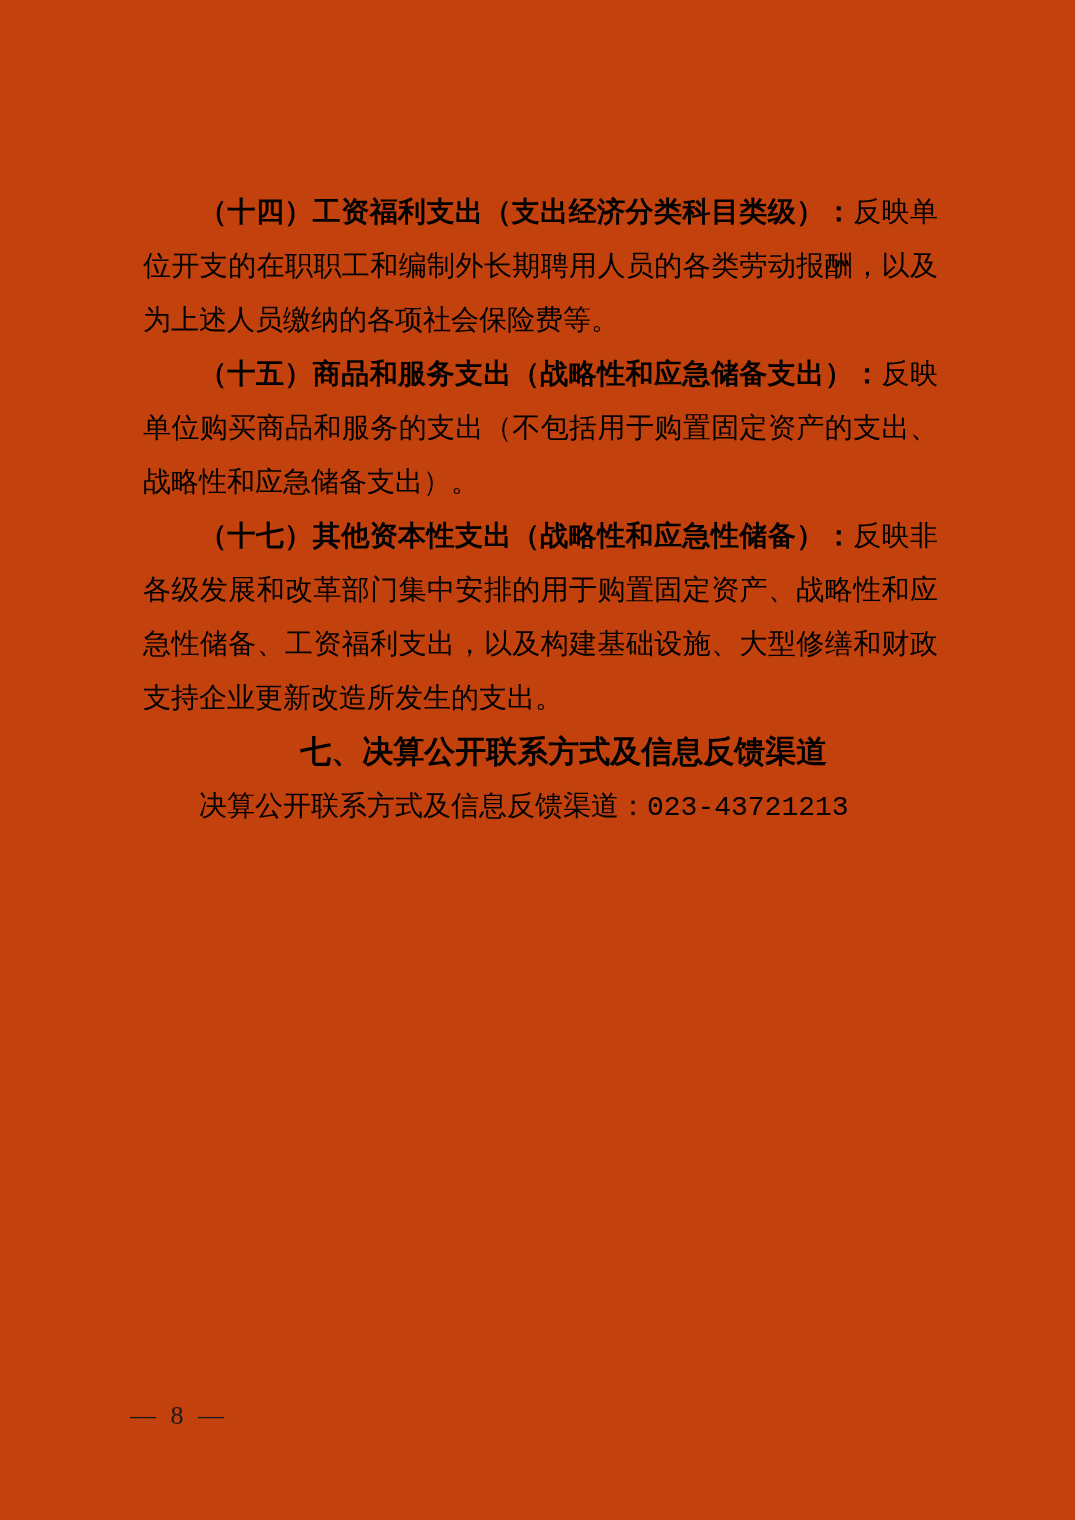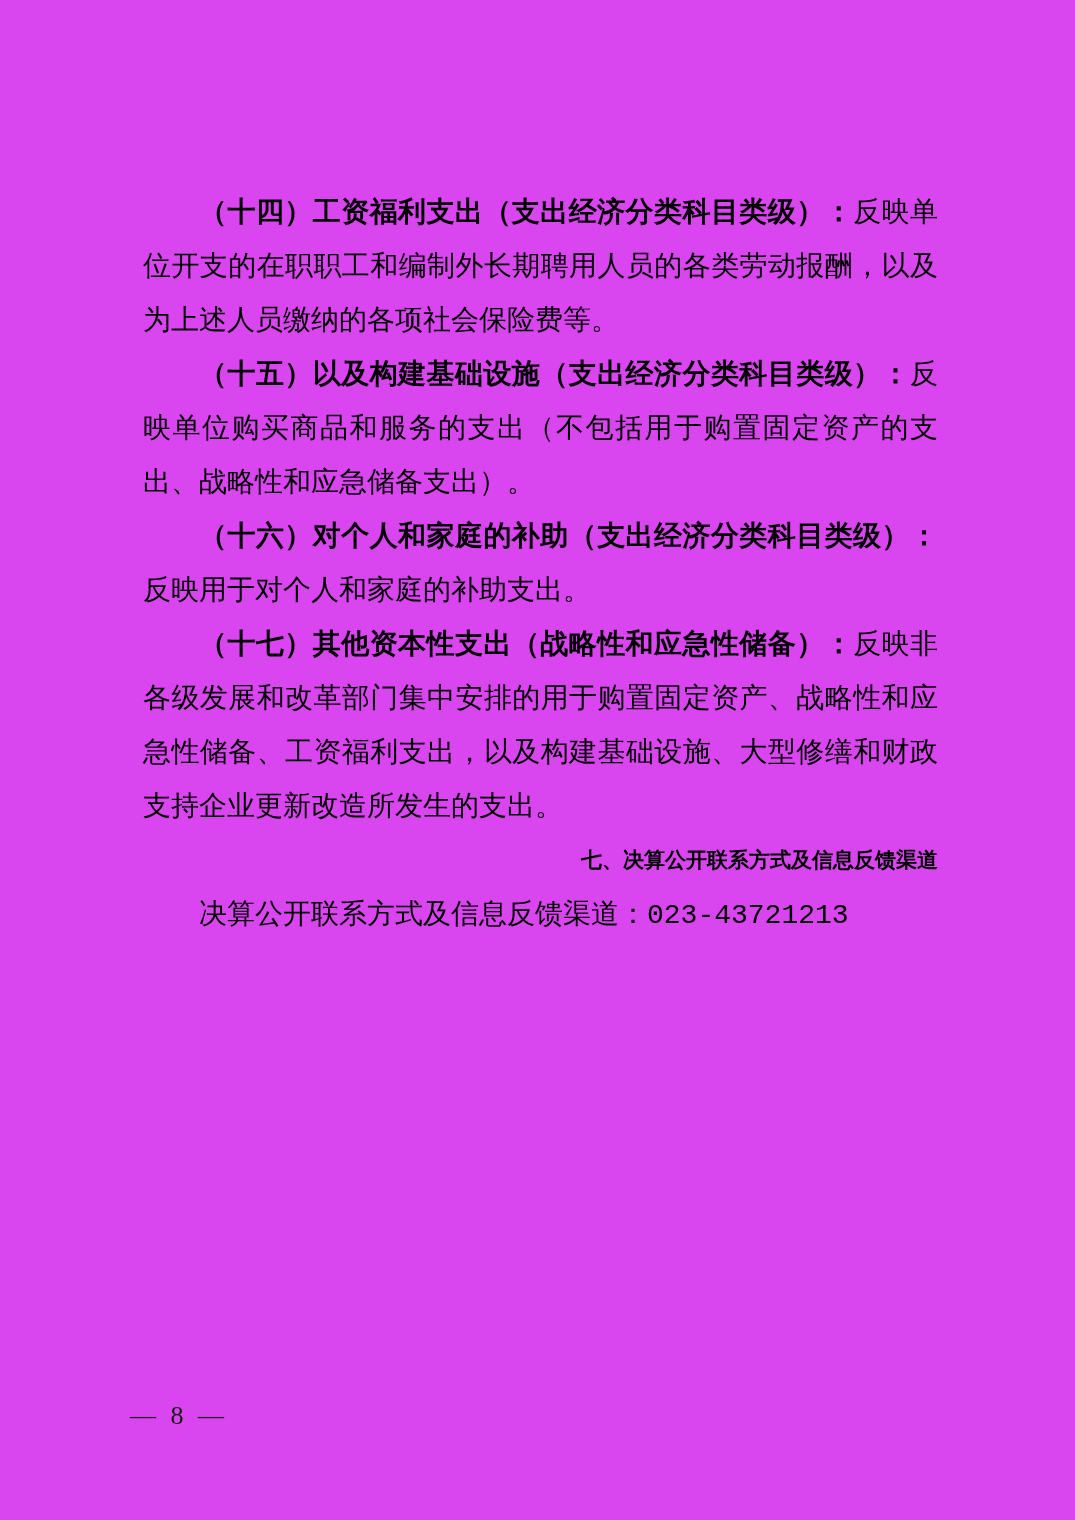--- a/index.html
+++ b/index.html
@@ -4,21 +4,21 @@
 <style>
   html, body {
     margin: 0;
     padding: 0;
     background: #ffffff;
   }
   .page {
     position: relative;
     width: 1075px;
     height: 1520px;
-    background: #d946ef;
+    background: #c2410c;
     overflow: hidden;
     font-family: "Liberation Serif", "DejaVu Serif", serif;
     color: #000000;
   }
   .content {
     position: absolute;
     left: 143px;
     top: 185px;
     width: 795px;
     font-size: 28px;
@@ -28,25 +28,25 @@
   .para {
     margin: 0;
     text-indent: 2em;
   }
   .para .lead {
     font-weight: bold;
   }
   .section-heading {
     margin: 0;
     text-indent: 1.5em;
-    font-size: 21px;
+    font-size: 31px;
     line-height: 54px;
     font-weight: bold;
     font-family: Liberation Sans, sans-serif;
-    text-align: right;
+    text-align: center;
   }
   .contact-line {
     margin: 0;
     text-indent: 2em;
     text-align: left;
   }
   .contact-line .phone {
     font-family: Liberation Mono, monospace;
   }
   .page-footer {
@@ -61,23 +61,22 @@
 </style>
 </head>
 <body>
 
 <div class="page">
 
   <main class="content">
 
     <p class="para"><span class="lead">（十四）工资福利支出（支出经济分类科目类级）：</span><span>反映单位开支的在职职工和编制外长期聘用人员的各类劳动报酬，以及为上述人员缴纳的各项社会保险费等。</span></p>
 
-    <p class="para"><span class="lead">（十五）以及构建基础设施（支出经济分类科目类级）：</span><span>反映单位购买商品和服务的支出（不包括用于购置固定资产的支出、战略性和应急储备支出）。</span></p>
+    <p class="para"><span class="lead">（十五）商品和服务支出（战略性和应急储备支出）：</span><span>反映单位购买商品和服务的支出（不包括用于购置固定资产的支出、战略性和应急储备支出）。</span></p>
 
-    <p class="para"><span class="lead">（十六）对个人和家庭的补助（支出经济分类科目类级）：</span><span>反映用于对个人和家庭的补助支出。</span></p>
 
     <p class="para"><span class="lead">（十七）其他资本性支出（战略性和应急性储备）：</span><span>反映非各级发展和改革部门集中安排的用于购置固定资产、战略性和应急性储备、工资福利支出，以及构建基础设施、大型修缮和财政支持企业更新改造所发生的支出。</span></p>
 
     <h2 class="section-heading">七、决算公开联系方式及信息反馈渠道</h2>
 
     <p class="contact-line"><span>决算公开联系方式及信息反馈渠道：</span><span class="phone">023-43721213</span></p>
 
   </main>
 
   <footer class="page-footer">

